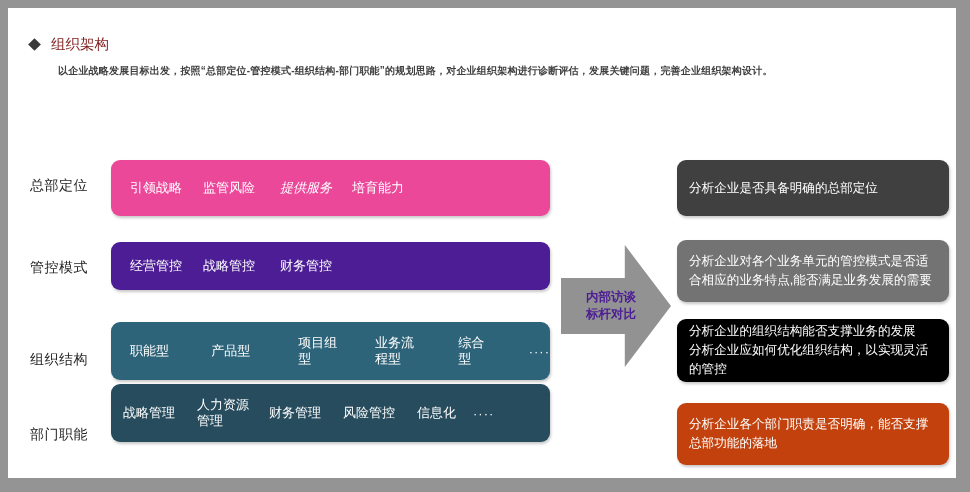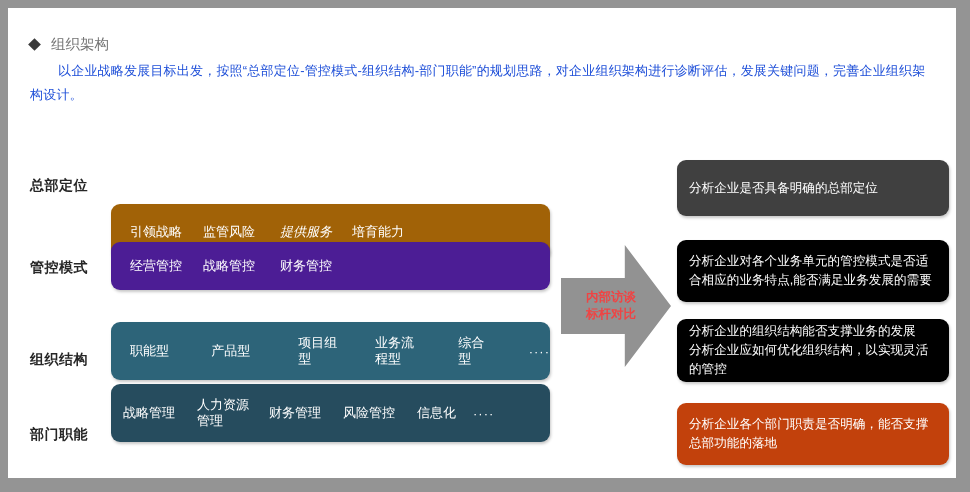--- a/index.html
+++ b/index.html
@@ -18,45 +18,46 @@
   }
 
   
   #header{
     position:absolute;
     left:22px;top:26px;
     width:905px;
   }
   .hdr-title-row{
     display:flex;align-items:center;gap:12px;
-    font-size:14.5px;color:#737373;font-weight:400;
+    font-size:14.5px;color:#7f1d1d;font-weight:400;
     line-height:20px;
   }
   .diamond{
     width:9px;height:9px;background:#3a3a3a;
     transform:rotate(45deg);display:inline-block;
     flex:none;
   }
   .hdr-body{
     margin-top:5px;
-    font-size:13px;color:#1d4ed8;
+    font-size:10px;color:#404040;
     line-height:24px;
     text-indent:28px;
     letter-spacing:0.2px;
     width:900px;
+    font-weight:bold;
   }
 
   
   .row-label{
     position:absolute;
     left:22px;
     width:76px;
     text-align:left;
     font-size:14px;
-    font-weight:bold;
+    font-weight:normal;
     color:#262626;
     letter-spacing:0.5px;
   }
   .left-bar{
     position:absolute;
     left:103px;
     width:439px;
     border-radius:9px;
     box-sizing:border-box;
     display:flex;
@@ -83,21 +84,21 @@
     background:#929292;
     -webkit-clip-path:polygon(0% 27%, 58% 27%, 58% 0%, 100% 50%, 58% 100%, 58% 73%, 0% 73%);
     clip-path:polygon(0% 27%, 58% 27%, 58% 0%, 100% 50%, 58% 100%, 58% 73%, 0% 73%);
   }
   #arrow-label{
     position:absolute;
     left:553px;top:237px;
     width:110px;height:122px;
     display:flex;flex-direction:column;
     align-items:center;justify-content:center;
-    color:#ef4444;font-weight:bold;font-size:12.5px;
+    color:#4c1d95;font-weight:bold;font-size:12.5px;
     line-height:17px;
     padding-right:10px;box-sizing:border-box;
     text-align:center;
   }
 
   
   .right-box{
     position:absolute;
     left:669px;
     width:272px;
@@ -120,37 +121,37 @@
 
   <div id="header">
     <div class="hdr-title-row">
       <span class="diamond"></span>
       <span>组织架构</span>
     </div>
     <div class="hdr-body">以企业战略发展目标出发，按照“总部定位-管控模式-组织结构-部门职能”的规划思路，对企业组织架构进行诊断评估，发展关键问题，完善企业组织架构设计。</div>
   </div>
 
   <div class="row-label" style="top:169px;">总部定位</div>
-  <div class="left-bar" id="bar0" style="top:152px;height:56px;background:#a16207;margin-top:44px;">
+  <div class="left-bar" id="bar0" style="top:152px;height:56px;background:#ec4899;">
     <span class="chip" style="width:73px;">引领战略</span>
     <span class="chip" style="width:77px;">监管风险</span>
     <span class="chip" style="width:72px;font-style:italic;">提供服务</span>
     <span class="chip">培育能力</span>
   </div>
   <div class="right-box" style="top:152px;height:56px;background:#404040;">
     <span class="txt">分析企业是否具备明确的总部定位</span>
   </div>
 
   <div class="row-label" style="top:251px;">管控模式</div>
   <div class="left-bar" id="bar1" style="top:234px;height:48px;background:#4c1d95;">
     <span class="chip" style="width:73px;">经营管控</span>
     <span class="chip" style="width:77px;">战略管控</span>
     <span class="chip">财务管控</span>
   </div>
-  <div class="right-box" style="top:232px;height:62px;background:#000000;">
+  <div class="right-box" style="top:232px;height:62px;background:#737373;">
     <span class="txt">分析企业对各个业务单元的管控模式是否适合相应的业务特点,能否满足业务发展的需要</span>
   </div>
 
   <div class="row-label" style="top:343px;">组织结构</div>
   <div class="left-bar" id="bar2" style="top:314px;height:58px;background:#2d6479;gap:32px;">
     <span class="chip" style="width:77px;">职能型</span>
     <span class="chip" style="width:86px;">产品型</span>
     <span class="chip" style="width:70px;">项目组型</span>
     <span class="chip" style="width:80px;">业务流程型</span>
     <span class="chip" style="width:60px;">综合型</span>

